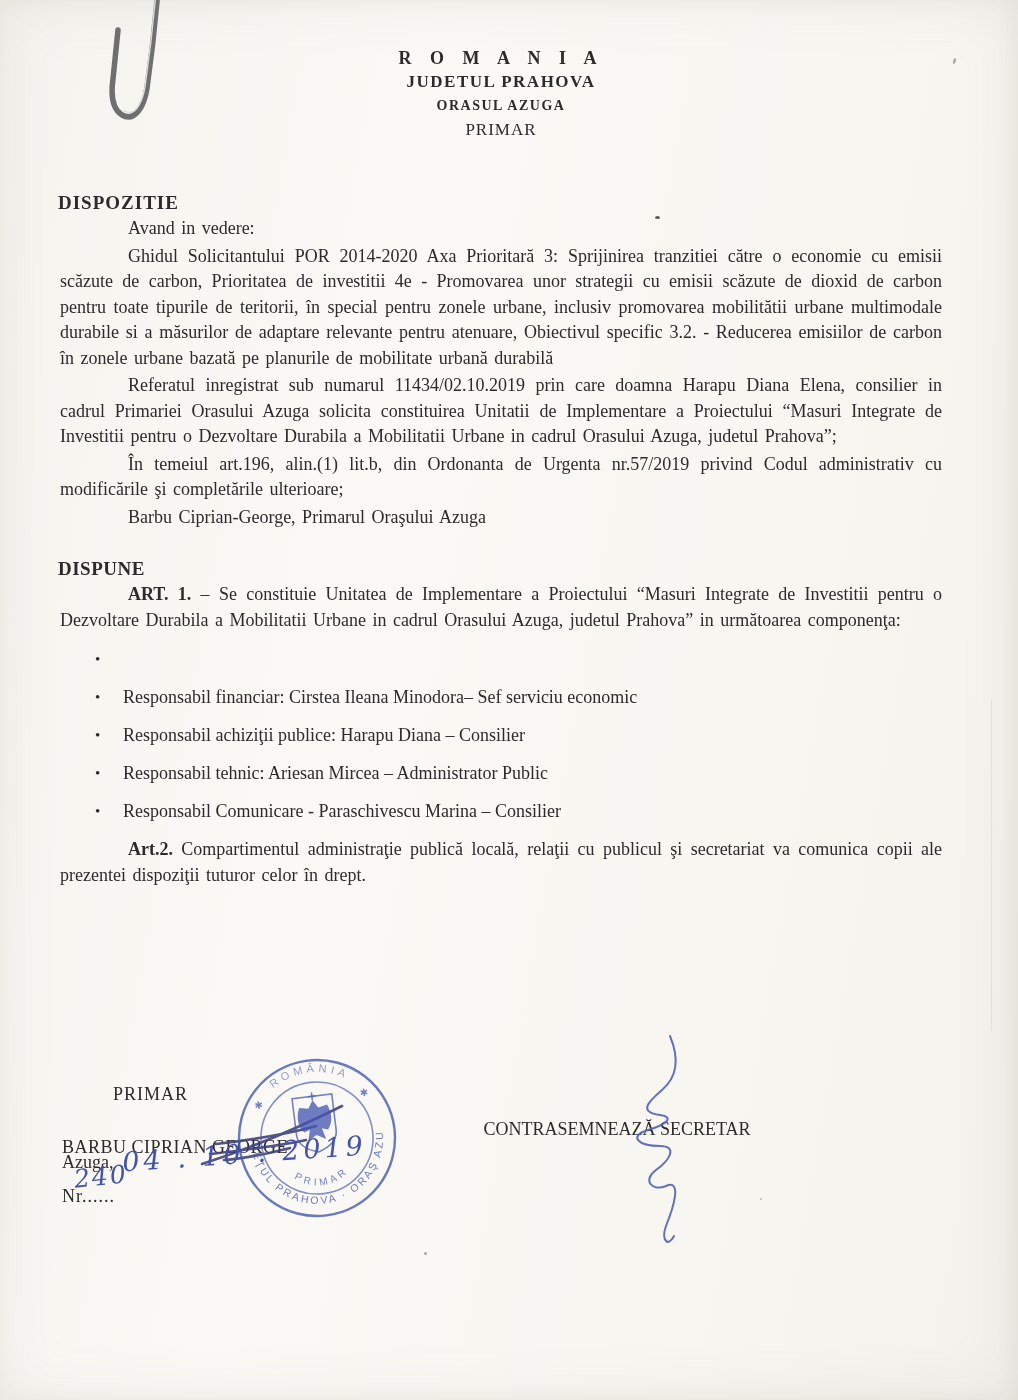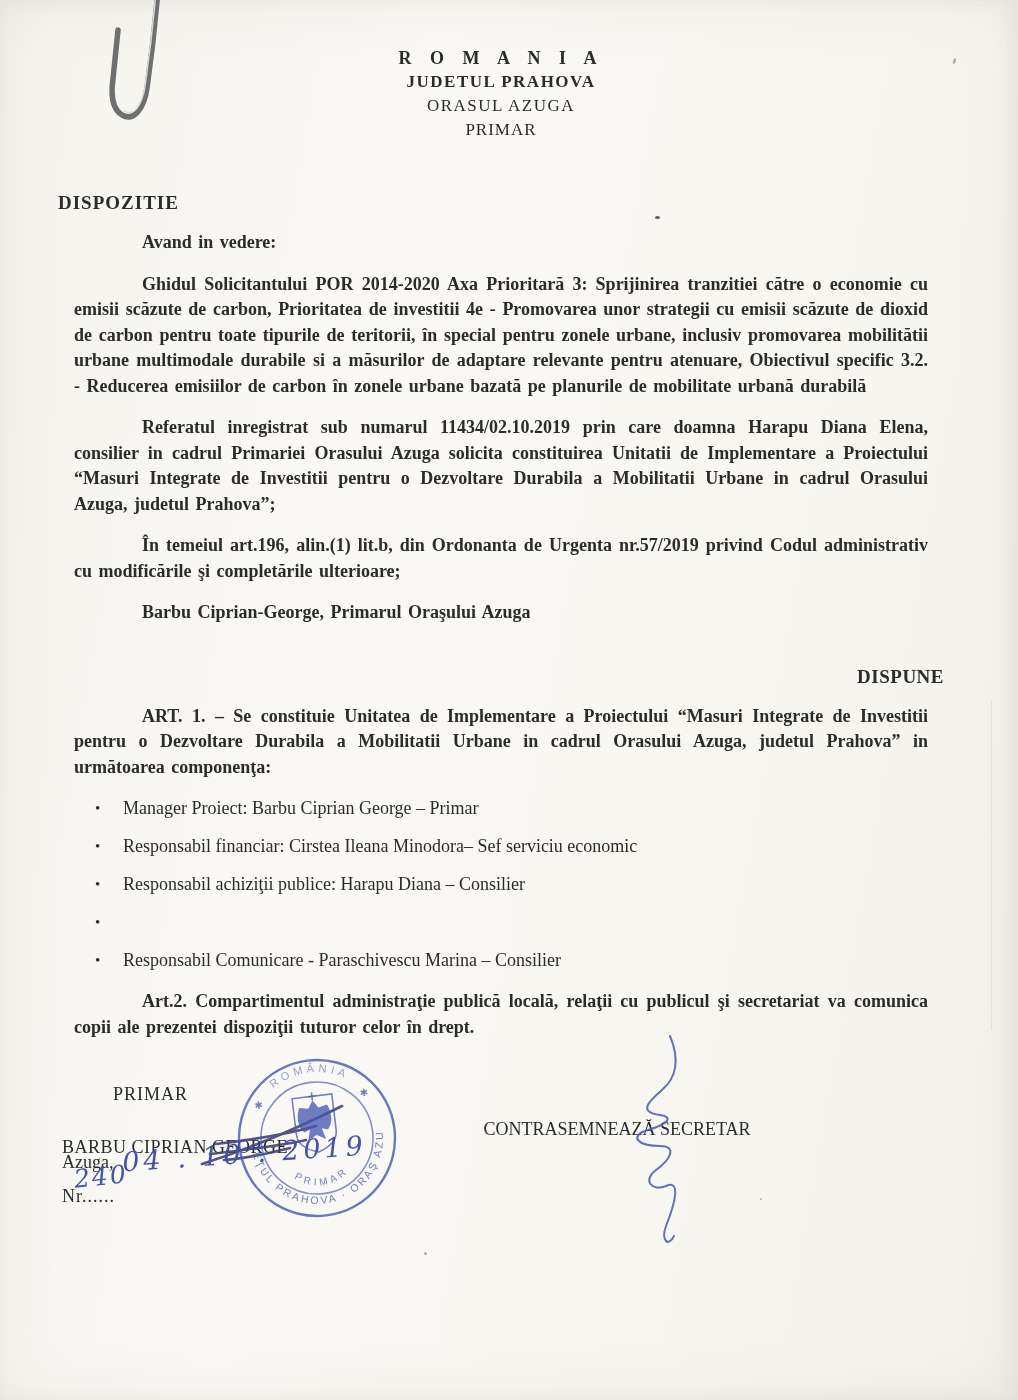--- a/index.html
+++ b/index.html
@@ -11,30 +11,30 @@
     background:linear-gradient(100deg,#f4f3ee 0%,#faf9f5 35%,#f7f6f1 70%,#f2f1ec 100%);
     box-shadow:inset 0 0 60px rgba(120,115,100,0.10), inset -6px 0 18px rgba(100,95,85,0.06);
     font-family:"Liberation Serif", serif;
     color:#2b2b2b;
     overflow:hidden;
   }
   .content{padding:46px 74px 0 58px; box-sizing:border-box;}
   .hdr{text-align:center; line-height:24px;}
   .hdr .country{font-weight:bold; font-size:18px; letter-spacing:7px;}
   .hdr .county{font-weight:bold; font-size:17px; letter-spacing:1.5px;}
-  .hdr .city{font-weight:normal; font-size:17px; letter-spacing:1.5px;}
+  .hdr .city{font-weight:bold; font-size:14px; letter-spacing:1.5px;}
   .hdr .office{font-size:17px; letter-spacing:1px;}
   .doc-title{text-align:left; font-weight:bold; font-size:19px; letter-spacing:1px; margin-top:50px;}
   .subtitle{text-align:center; font-size:18px; line-height:26px; margin-top:3px; padding:0 18px;}
   .subtitle b{letter-spacing:0.2px;}
-  p.body{font-size:18px; line-height:25.5px; text-align:justify; word-spacing:2px; margin:16px; text-indent:68px;font-weight:bold;}
+  p.body{font-size:18px; line-height:25.5px; text-align:justify; word-spacing:2px; margin:2px; text-indent:68px;}
   p.noj{text-align:left;}
   .intro{margin-top:28px;}
   .mayorline{margin-top:26px;}
-  .dispune{ text-align:right; font-weight:bold; font-size:19px; letter-spacing:0.5px; margin-top:40px;}
+  .dispune{ text-align:left; font-weight:bold; font-size:19px; letter-spacing:0.5px; margin-top:28px;}
   .art1{margin-top:38px;}
   .bullets{margin-top:14px;}
   .bullet-row{display:flex; align-items:flex-start; margin:0 0 13px 0; font-size:18px; line-height:25px;}
   .bullet-glyph{width:10px; margin-left:37px; margin-right:18px; font-size:15px; line-height:25px;}
   .art2{margin-top:6px;}
   
   .sig-area{position:absolute; left:0; top:1072px; width:1018px; height:328px;}
   .sig-left-title{position:absolute; left:113px; top:12px; font-size:18px; letter-spacing:1px;}
   .sig-left-name{position:absolute; left:62px; top:40px; font-size:18px; letter-spacing:0.5px;margin-top:25px;}
   .sig-right{position:absolute; left:452px; top:42px; width:330px; text-align:center; font-size:18px; line-height:30px;}
@@ -83,32 +83,32 @@
 
     <p class="body noj mayorline">Barbu Ciprian-George, Primarul Oraşului  Azuga</p>
 
     <div class="dispune">DISPUNE</div>
 
     <p class="body art1"><b>ART. 1.</b><span> – Se constituie Unitatea de Implementare a Proiectului “Masuri Integrate de Investitii pentru o Dezvoltare Durabila a Mobilitatii Urbane in cadrul Orasului Azuga, judetul Prahova” in următoarea componenţa:</span></p>
 
     <div class="bullets">
       <div class="bullet-row">
           <span class="bullet-glyph">•</span>
-          <span>Manager Proiect: Barbu Ciprian George – Primar</span>
         </div>
       <div class="bullet-row">
           <span class="bullet-glyph">•</span>
           <span>Responsabil financiar: Cirstea Ileana Minodora– Sef serviciu economic</span>
         </div>
       <div class="bullet-row">
           <span class="bullet-glyph">•</span>
           <span>Responsabil achiziţii publice: Harapu Diana – Consilier</span>
         </div>
       <div class="bullet-row">
           <span class="bullet-glyph">•</span>
+          <span>Responsabil tehnic: Ariesan Mircea – Administrator Public</span>
         </div>
       <div class="bullet-row">
           <span class="bullet-glyph">•</span>
           <span>Responsabil Comunicare - Paraschivescu Marina  – Consilier</span>
         </div>
     </div>
 
     <p class="body art2"><b>Art.2.</b><span> Compartimentul administraţie publică locală, relaţii cu publicul şi secretariat va comunica copii ale prezentei dispoziţii tuturor celor în drept.</span></p>
   </div>
 

